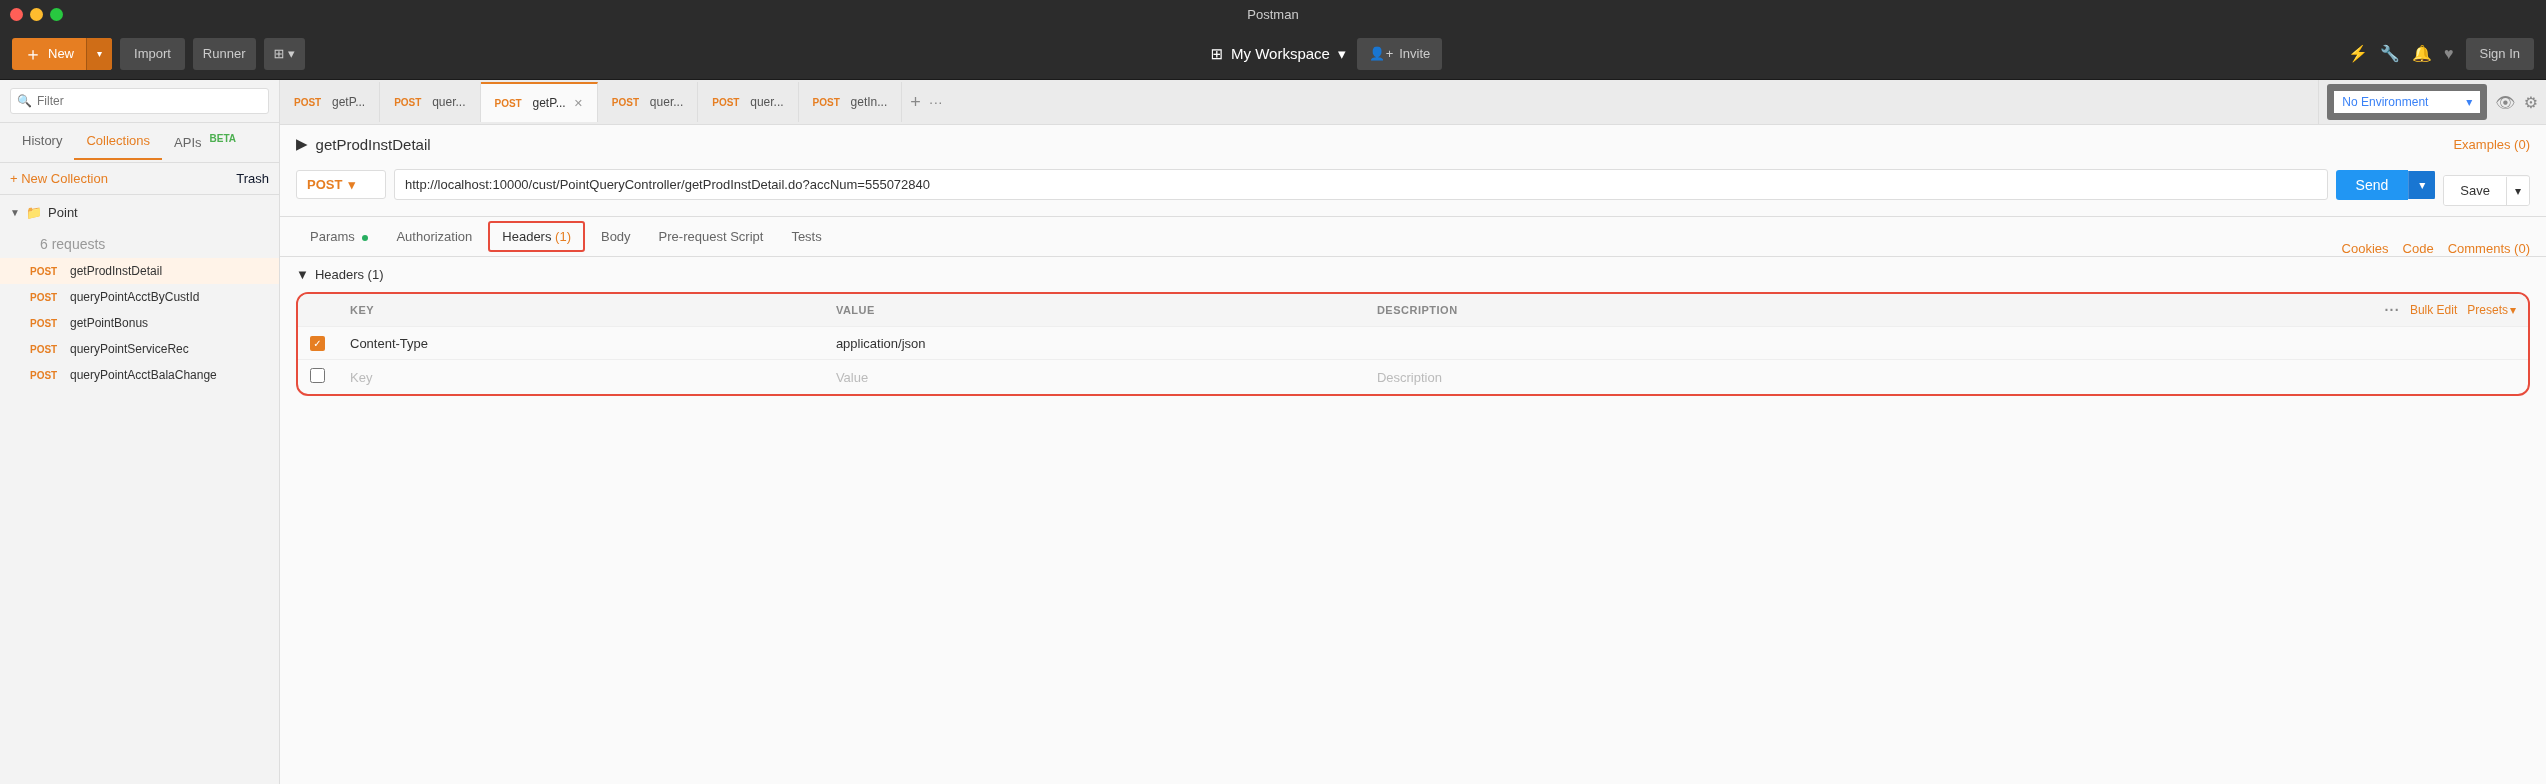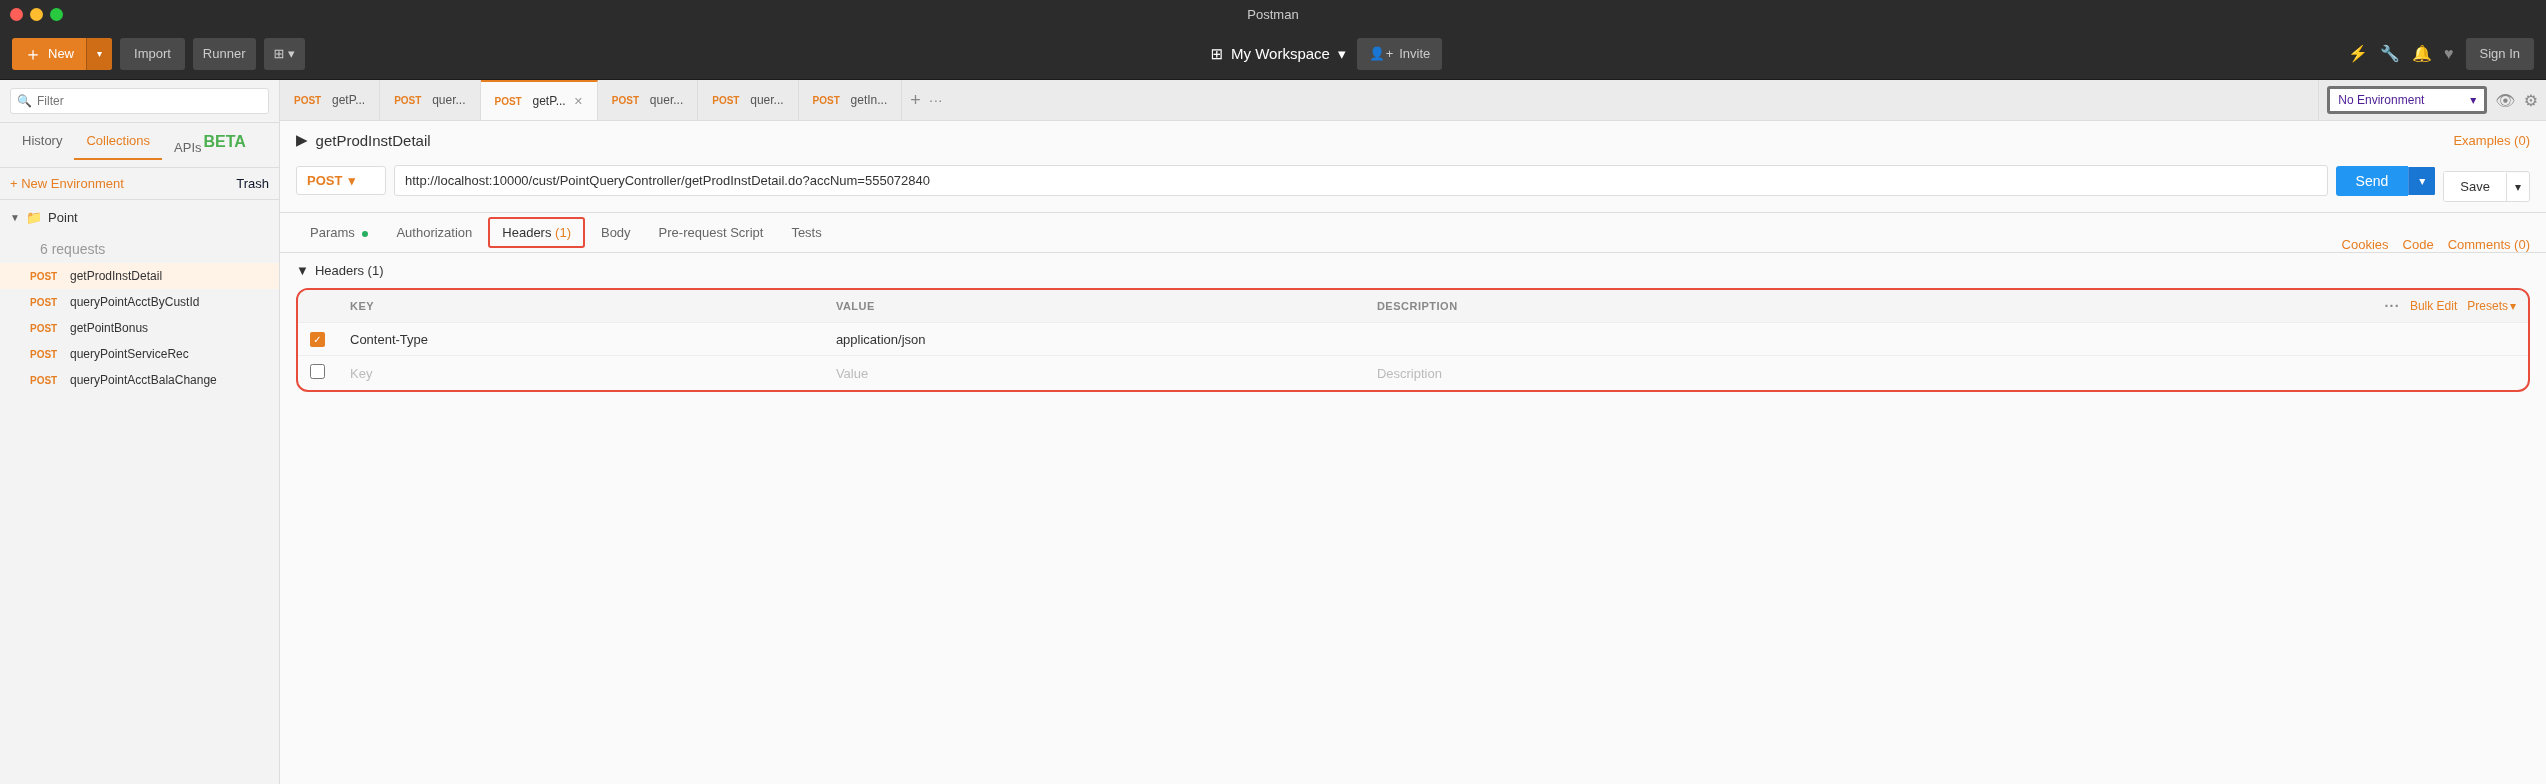--- a/index.html
+++ b/index.html
@@ -204,25 +204,25 @@
       color: #666;
       cursor: pointer;
       border-bottom: 2px solid transparent;
       font-weight: 500;
     }
     .sidebar-tab.active {
       color: #e67e22;
       border-bottom: 2px solid #e67e22;
     }
     .sidebar-tab-beta {
-      font-size: 16px;
+      font-size: 10px;
       color: #4CAF50;
       font-weight: bold;
       vertical-align: super;
-      margin-left: 2px;
+      margin-left: 8px;
     }
     .sidebar-actions {
       display: flex;
       align-items: center;
       justify-content: space-between;
       padding: 8px 10px;
       border-bottom: 1px solid #ddd;
     }
     .new-collection-btn {
       display: flex;
@@ -352,25 +352,25 @@
     .env-bar {
       display: flex;
       align-items: center;
       justify-content: flex-end;
       padding: 4px 8px;
       background: #ebebeb;
       border-bottom: 1px solid #ddd;
       gap: 8px;
     }
     .env-select {
-      border: 3px solid #737373;
+      border: 7px solid #737373;
       border-radius: 3px;
       padding: 4px 8px;
       font-size: 12px;
-      color: #4c1d95;
+      color: #3b82f6;
       background: white;
       cursor: pointer;
       min-width: 160px;
       display: flex;
       align-items: center;
       justify-content: space-between;
     }
     .env-icon {
       color: #888;
       cursor: pointer;
@@ -682,21 +682,21 @@
         <span>History</span>
       </div>
       <div class="sidebar-tab active">
         <span>Collections</span>
       </div>
       <div class="sidebar-tab">
         <span>APIs</span><span class="sidebar-tab-beta">BETA</span>
       </div>
     </div>
     <div class="sidebar-actions">
-      <button class="new-collection-btn">+ New Environment</button>
+      <button class="new-collection-btn">+ New Collection</button>
       <button class="trash-btn">Trash</button>
     </div>
     <div class="sidebar-content">
       <div class="collection-item">
         <div class="collection-header">
           <span class="triangle">▼</span>
           <span class="folder-icon">📁</span>
           <span>Point</span>
         </div>
         <div class="collection-sub">6 requests</div>

